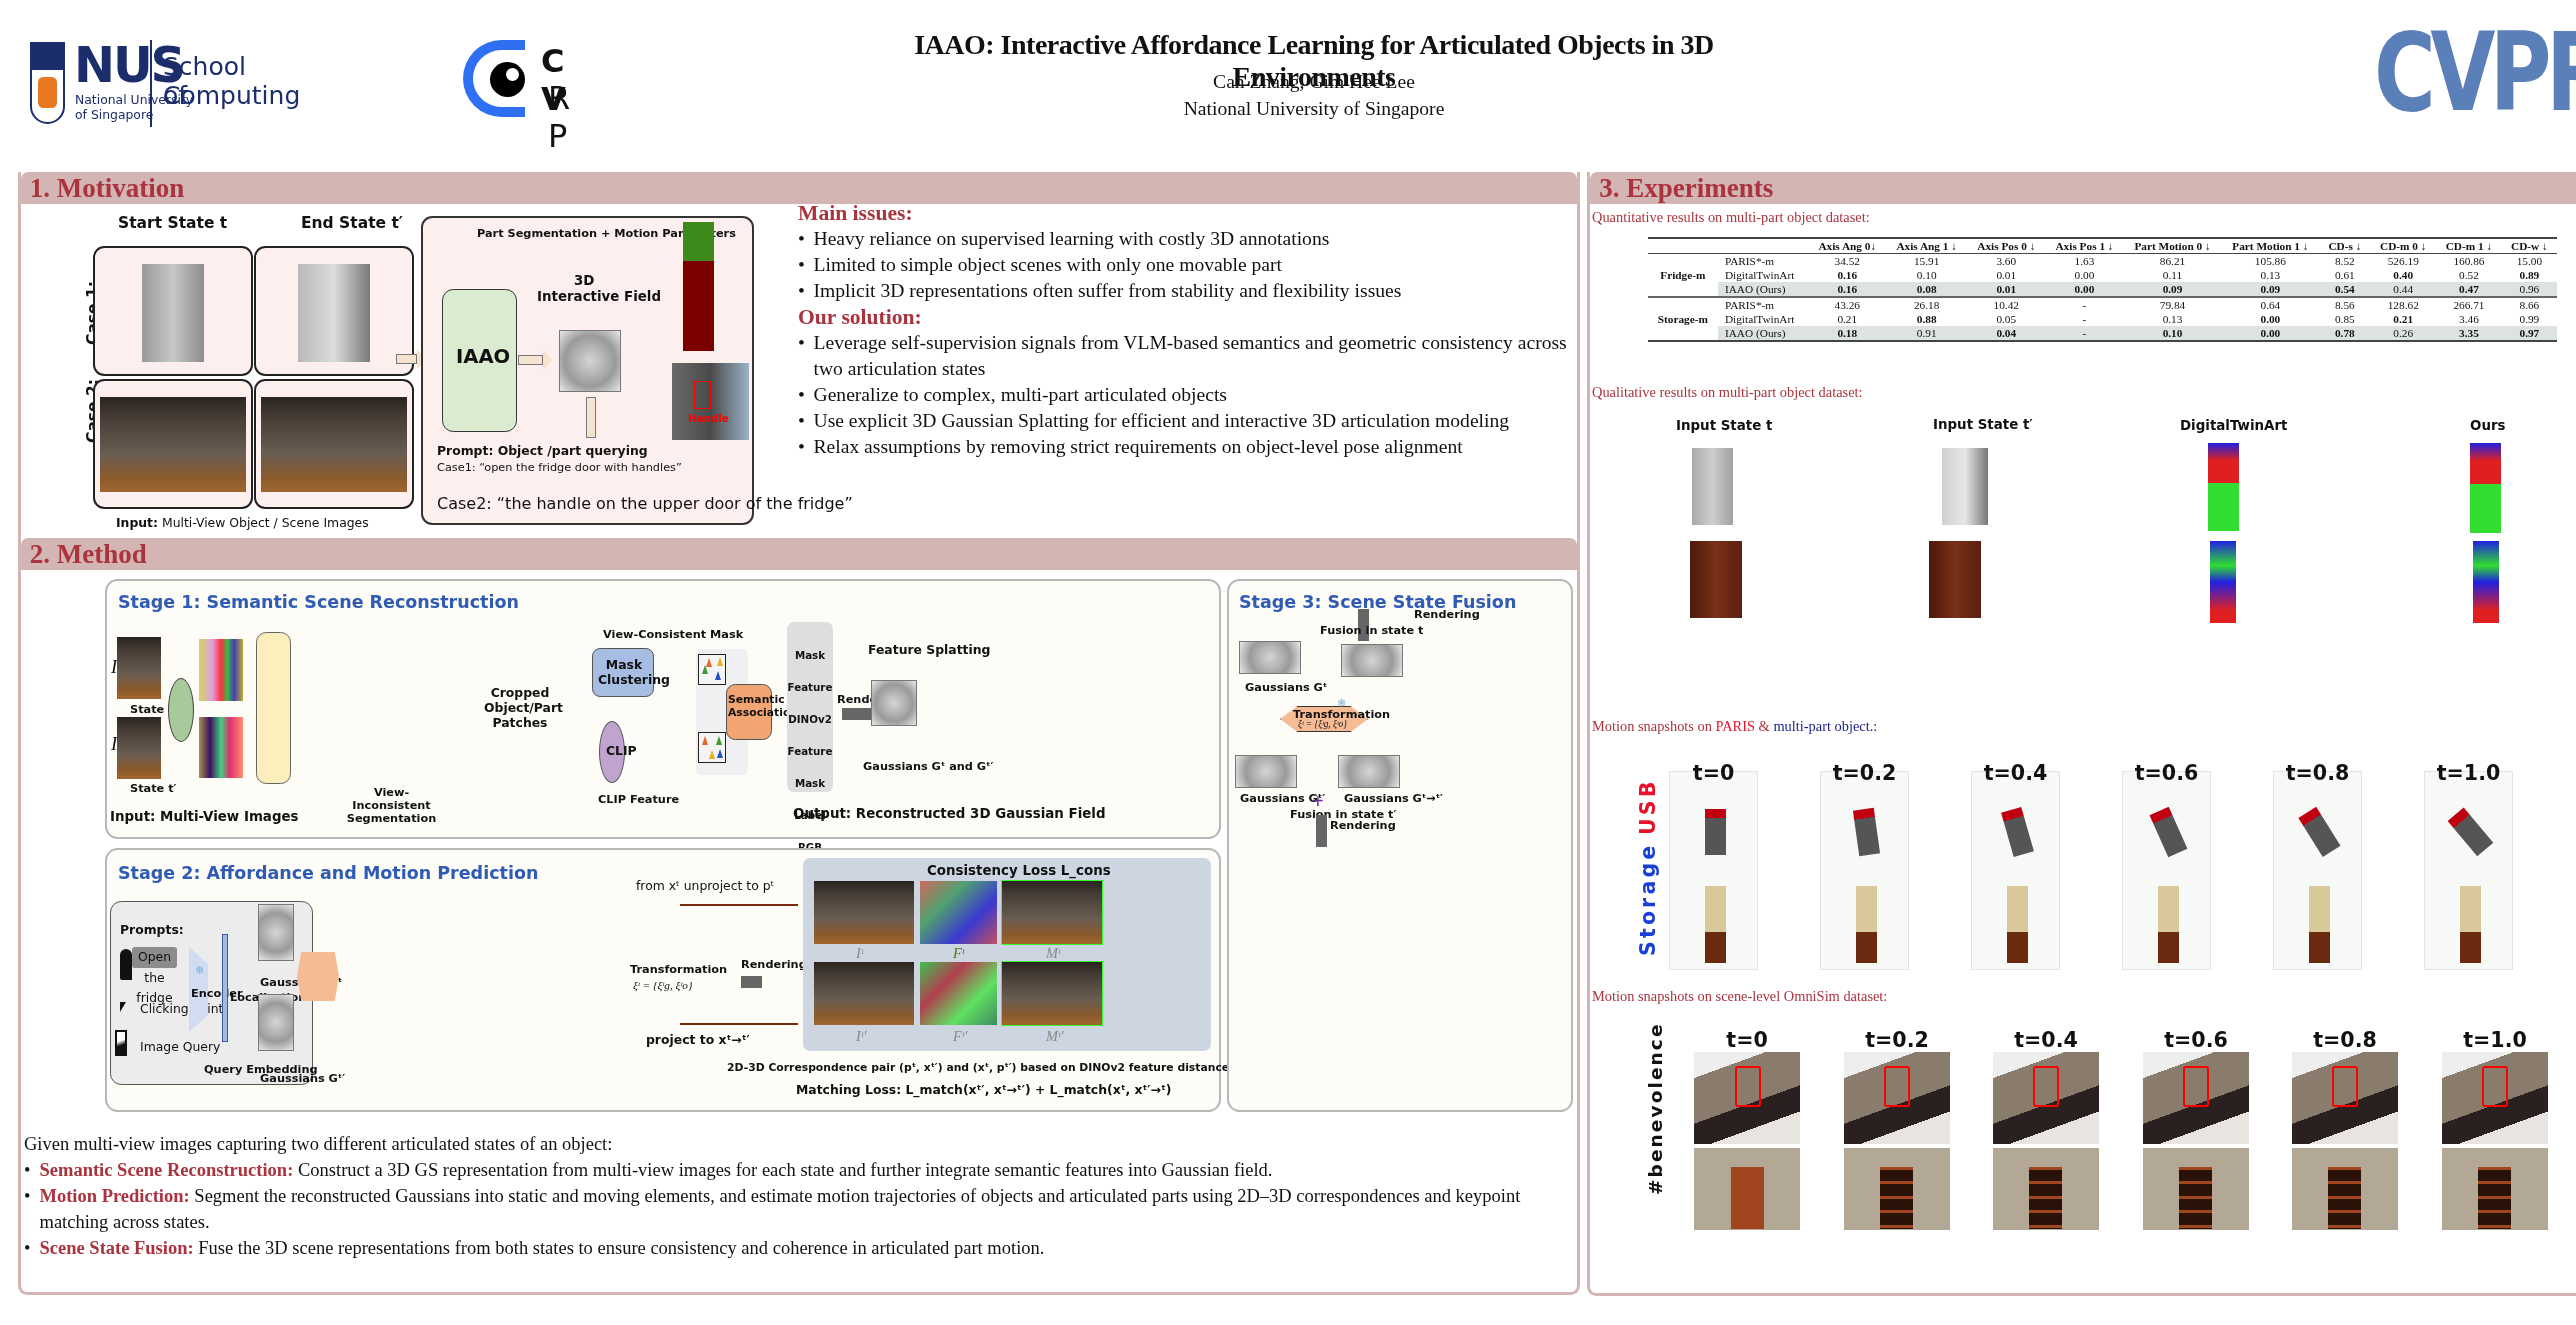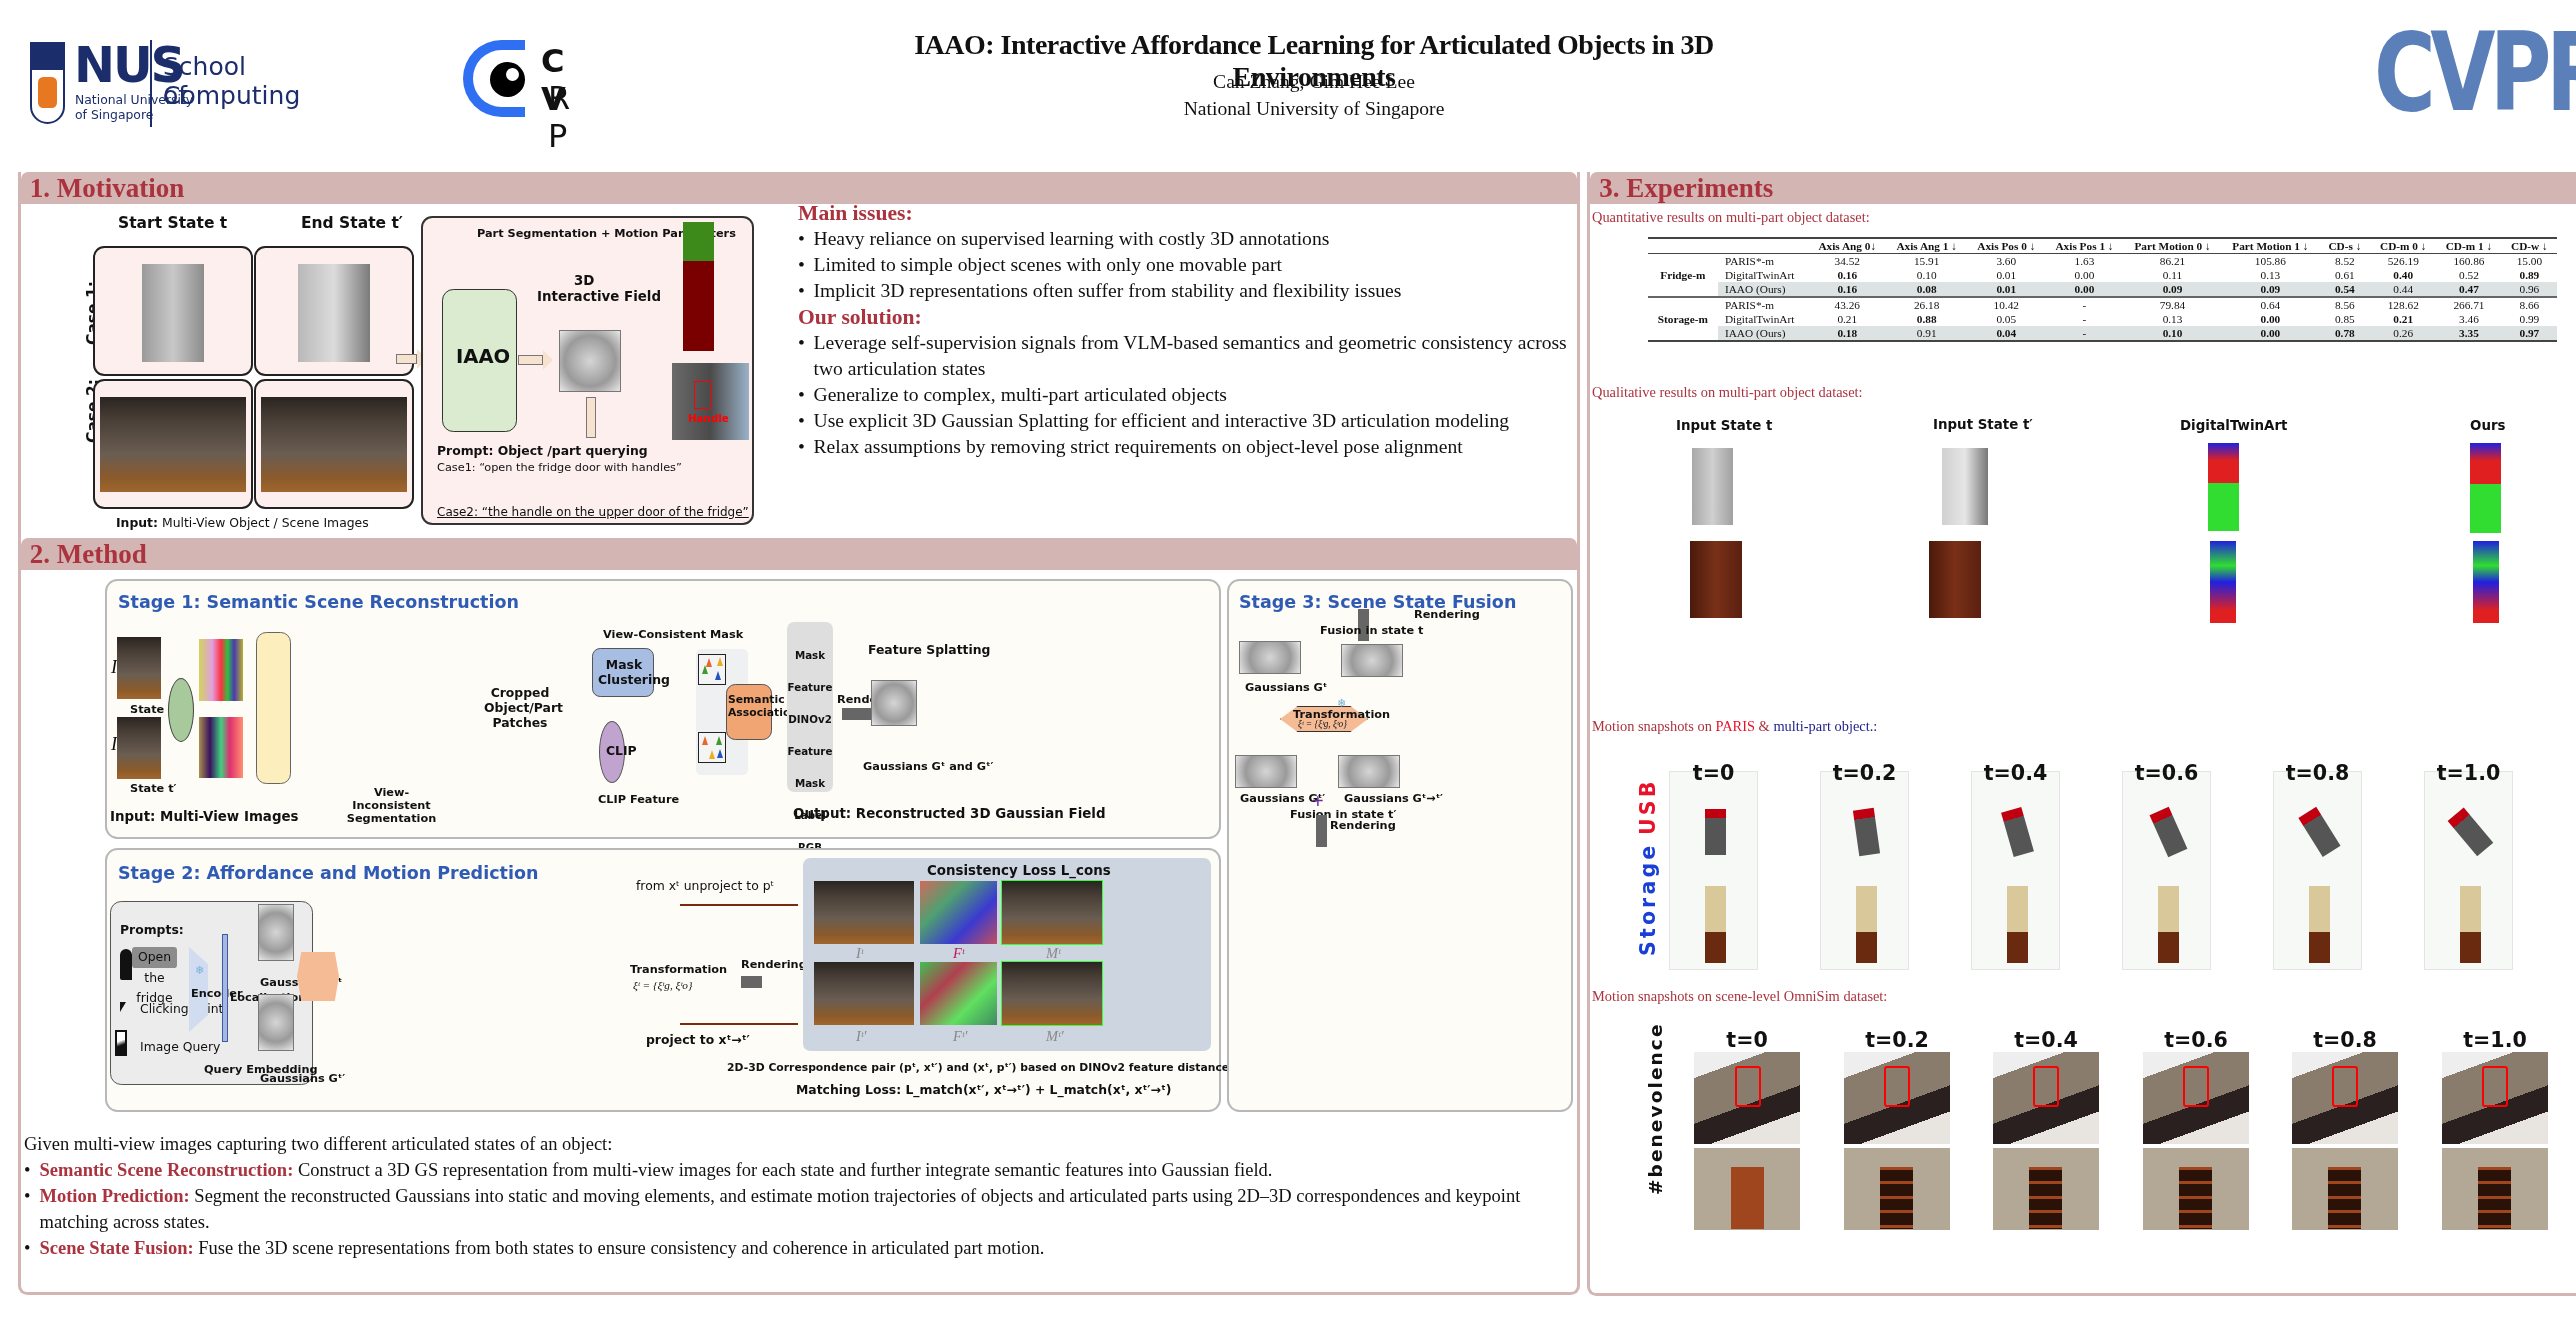--- a/index.html
+++ b/index.html
@@ -112,21 +112,21 @@
 <div class="abs sans" style="left:574px;top:273px;font-size:13.4px;font-weight:bold;">3D</div>
 <div class="abs sans" style="left:537px;top:289px;font-size:13.4px;font-weight:bold;">Interactive Field</div>
 <div class="abs cube" style="left:559px;top:330px;width:62px;height:62px;"></div>
 <div class="abs" style="left:586px;top:397px;width:10.3px;height:41px;background:#f6e3cf;border:1px solid #777;"></div>
 <div class="abs" style="left:683px;top:222px;width:31px;height:129px;background:linear-gradient(180deg,#3d8a1a 0%,#3d8a1a 30%,#7a0000 30%,#7a0000 100%);"></div>
 <div class="abs" style="left:672px;top:363px;width:77px;height:77px;background:linear-gradient(90deg,#6a6a6a,#4a4a4a,#9ab3c8);"></div>
 <div class="abs" style="left:694px;top:381px;width:16.5px;height:28px;border:1.5px solid #f00;"></div>
 <div class="abs sans" style="left:688px;top:412px;font-size:10.3px;font-weight:bold;color:#f00;">Handle</div>
 <div class="abs sans" style="left:437px;top:443px;font-size:12.4px;font-weight:bold;">Prompt: Object /part querying</div>
 <div class="abs sans" style="left:437px;top:461px;font-size:11.3px;">Case1: “open the fridge door with handles”</div>
-<div class="abs sans" style="left:437px;top:505px;font-size:12px;text-decoration:underline;">Case2: “the handle on the upper door of the fridge”</div>
+<div class="abs sans" style="left:437px;top:494px;font-size:16px;">Case2: “the handle on the upper door of the fridge”</div>
 
 <div class="abs serif" style="left:798px;top:200px;width:773px;font-size:19.6px;line-height:26px;">
   <div class="red" style="font-weight:bold;font-size:21.6px;">Main issues:</div>
   <ul class="bullet-list">
     <li>Heavy reliance on supervised learning with costly 3D annotations</li>
     <li>Limited to simple object scenes with only one movable part</li>
     <li>Implicit 3D representations often suffer from stability and flexibility issues</li>
   </ul>
   <div class="red" style="font-weight:bold;font-size:21.6px;">Our solution:</div>
   <ul class="bullet-list">
@@ -224,21 +224,21 @@
 <div class="abs" style="left:680px;top:1023px;width:118px;height:1.5px;background:#7a2a10;"></div>
 <div class="abs" style="left:803px;top:858px;width:408px;height:193px;background:#cdd5e0;border-radius:7.2px;"></div>
 <div class="abs sans" style="left:927px;top:863px;font-size:13.4px;font-weight:bold;">Consistency Loss L_cons</div>
 <div class="abs scene" style="left:814px;top:881px;width:100px;height:63px;"></div>
 <div class="abs" style="left:920px;top:881px;width:77px;height:63px;background:linear-gradient(135deg,#d06a5c,#50a070,#3a3ad0,#c05060);"></div>
 <div class="abs scene" style="left:1002px;top:881px;width:100px;height:63px;outline:1px solid #3f3;"></div>
 <div class="abs scene" style="left:814px;top:962px;width:100px;height:63px;"></div>
 <div class="abs" style="left:920px;top:962px;width:77px;height:63px;background:linear-gradient(135deg,#40c050,#b04050,#60e060,#3f8a60);"></div>
 <div class="abs scene" style="left:1002px;top:962px;width:100px;height:63px;outline:1px solid #3f3;"></div>
 <div class="abs serif" style="left:856px;top:945px;font-size:14.4px;font-style:italic;color:#888;">Iᵗ</div>
-<div class="abs serif" style="left:953px;top:945px;font-size:14.4px;font-style:italic;color:#be185d;">Fᵗ</div>
+<div class="abs serif" style="left:953px;top:945px;font-size:14.4px;font-style:italic;color:#4d7c0f;">Fᵗ</div>
 <div class="abs serif" style="left:1046px;top:945px;font-size:14.4px;font-style:italic;color:#888;">Mᵗ</div>
 <div class="abs serif" style="left:856px;top:1028px;font-size:14.4px;font-style:italic;color:#888;">Iᵗ′</div>
 <div class="abs serif" style="left:953px;top:1028px;font-size:14.4px;font-style:italic;color:#888;">Fᵗ′</div>
 <div class="abs serif" style="left:1046px;top:1028px;font-size:14.4px;font-style:italic;color:#888;">Mᵗ′</div>
 <div class="abs sans" style="left:727px;top:1061px;font-size:10.8px;font-weight:bold;">2D-3D Correspondence pair (pᵗ, xᵗ′) and (xᵗ, pᵗ′) based on DINOv2 feature distance</div>
 <div class="abs sans" style="left:796px;top:1082px;font-size:12.4px;font-weight:bold;">Matching Loss: L_match(xᵗ′, xᵗ→ᵗ′) + L_match(xᵗ, xᵗ′→ᵗ)</div>
 
 <div class="abs stage" style="left:1227px;top:579px;width:346px;height:533px;"></div>
 <div class="abs sans stage-title" style="left:1239px;top:592px;">Stage 3: Scene State Fusion</div>
 <div class="abs" style="left:1358px;top:609px;width:11.3px;height:32px;background:#666;"></div>

